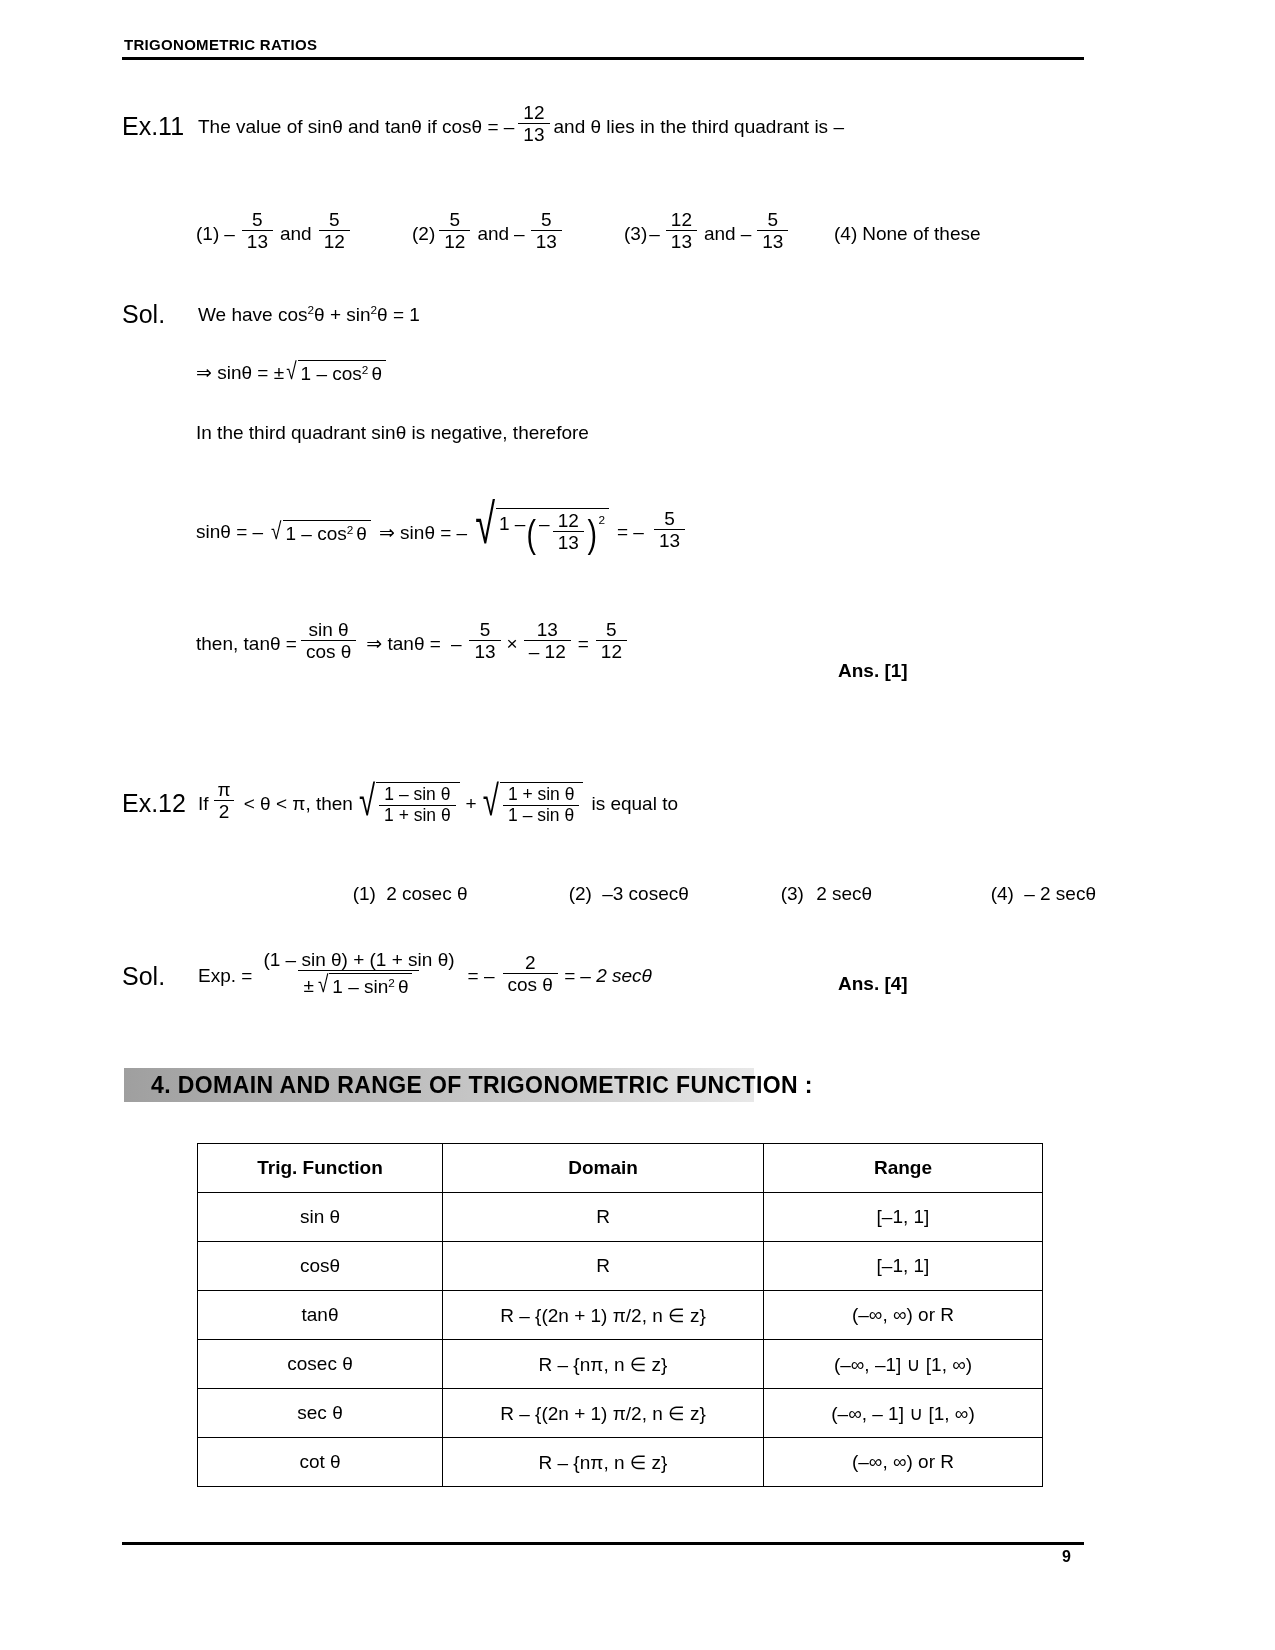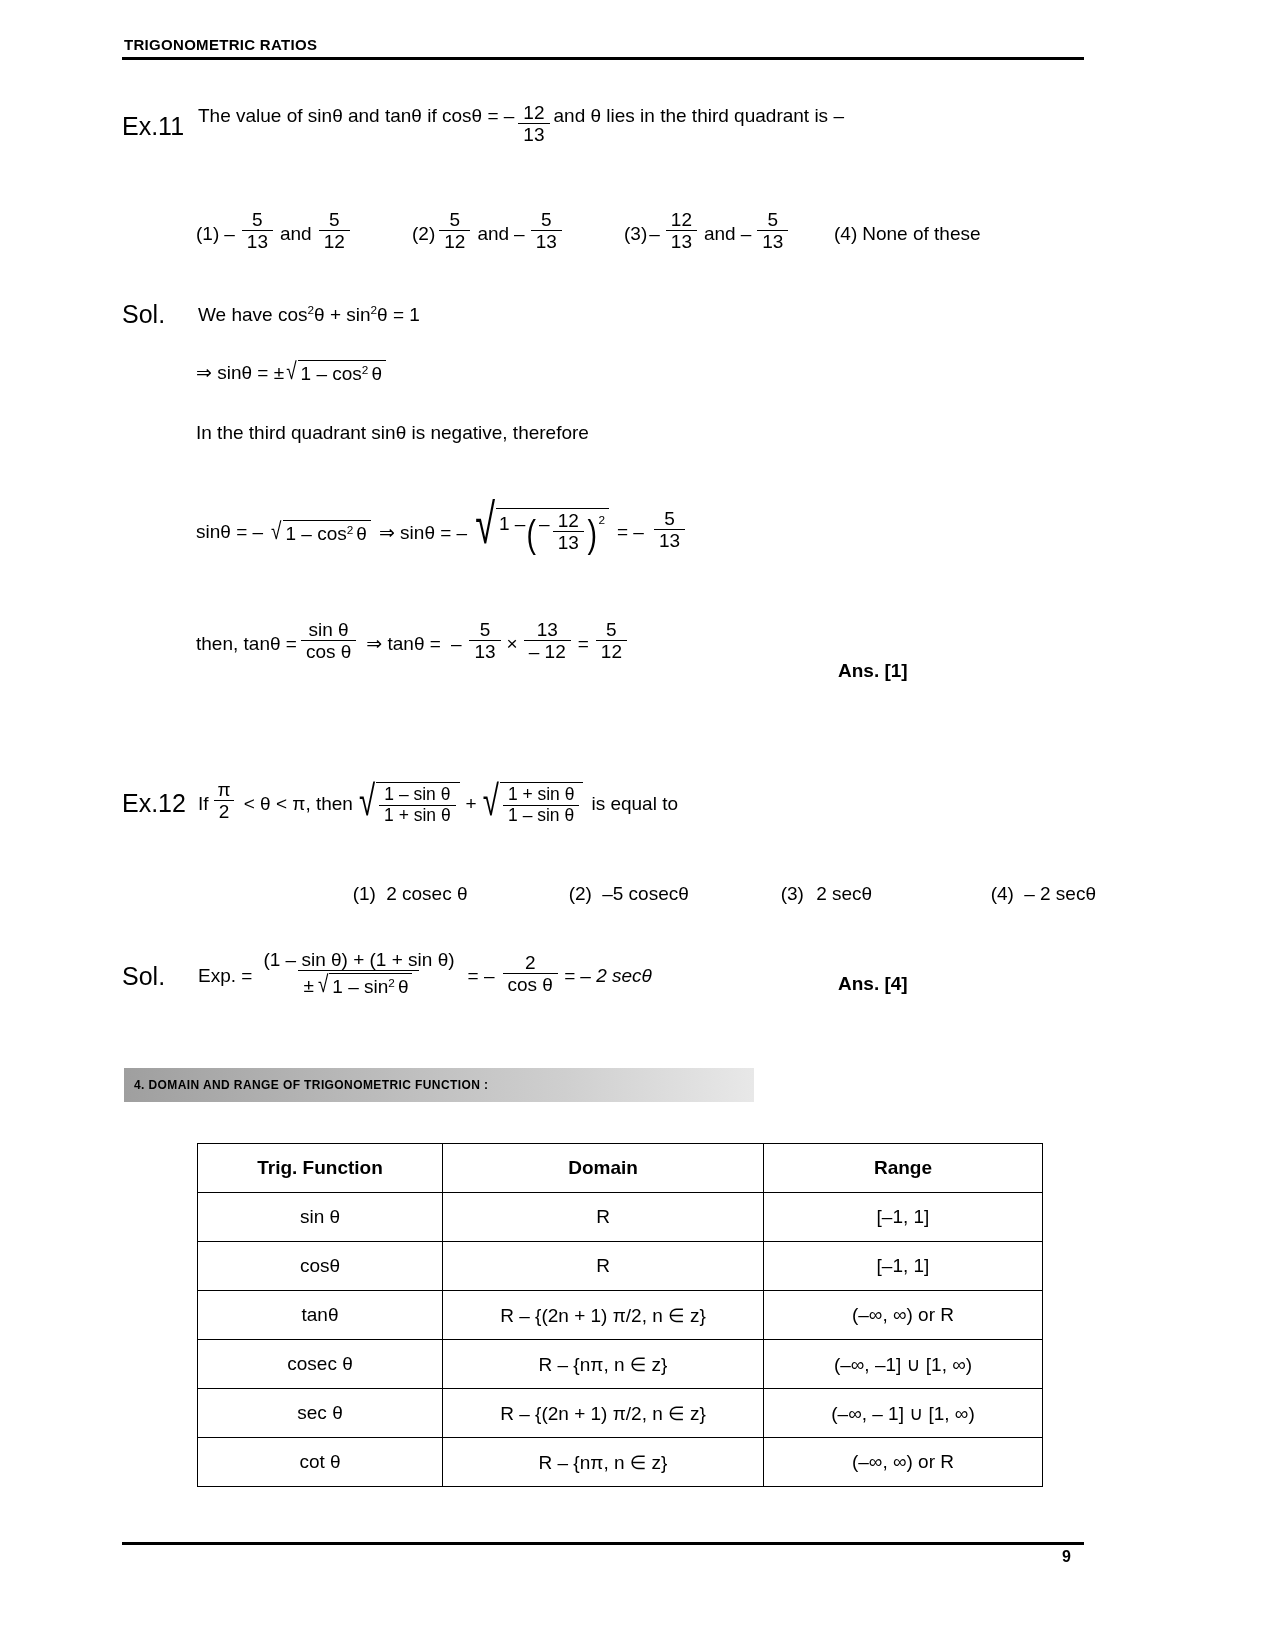--- a/index.html
+++ b/index.html
@@ -102,21 +102,21 @@
   }
   .tag {
     font-weight: normal;
     font-size: 25px;
     width: 76px;
     flex: none;
   }
   .txt { font-size: 19px; }
 
   .ex11 { left: 122px; top: 105px; width: 962px; }
-  .ex11 .body { display: flex; flex-wrap: nowrap; }
+  .ex11 .body { display: flex; align-items: center; flex-wrap: nowrap; }
 
   .opts11 { left: 196px; top: 212px; width: 900px; }
   .opts11 .opt { font-size: 19px; display: flex; align-items: center; }
   .opt-1 { width: 216px; }
   .opt-2 { width: 212px; }
   .opt-3 { width: 210px; }
   .opt-4 { white-space: nowrap; }
 
   .sol11a { left: 122px; top: 300px; }
   .sol11b { left: 196px; top: 360px; }
@@ -146,25 +146,26 @@
     position: absolute;
     left: 124px;
     top: 1068px;
     width: 630px;
     height: 34px;
     background: linear-gradient(to right, #9f9f9f 0%, #b8b8b8 35%, #cfcfcf 70%, #e8e8e8 100%);
     display: flex;
     align-items: center;
   }
   .section-banner .section-text {
-    font-size: 12px;
+    font-size: 23px;
     font-weight: bold;
     letter-spacing: 0.4px;
-    padding-left: 10px;
+    padding-left: 16px;
     white-space: nowrap;
+    margin-left: 11px;
   }
 
   
   .tbl {
     position: absolute;
     left: 197px;
     top: 1143px;
     width: 818px;
     border-collapse: collapse;
     table-layout: fixed;
@@ -385,21 +386,21 @@
     </div>
   </div>
 
   <div class="row opts12">
     <div class="opt o12-1">
       <span>(1)</span>
       <span style="margin-left:5px;">2 cosec θ</span>
     </div>
     <div class="opt o12-2">
       <span>(2)</span>
-      <span style="margin-left:5px;">–5 cosecθ</span>
+      <span style="margin-left:5px;">–3 cosecθ</span>
     </div>
     <div class="opt o12-3">
       <span>(3)</span>
       <span style="margin-left:7px;">2 secθ</span>
     </div>
     <div class="opt">
       <span>(4)</span>
       <span style="margin-left:5px;">– 2 secθ</span>
     </div>
   </div>

